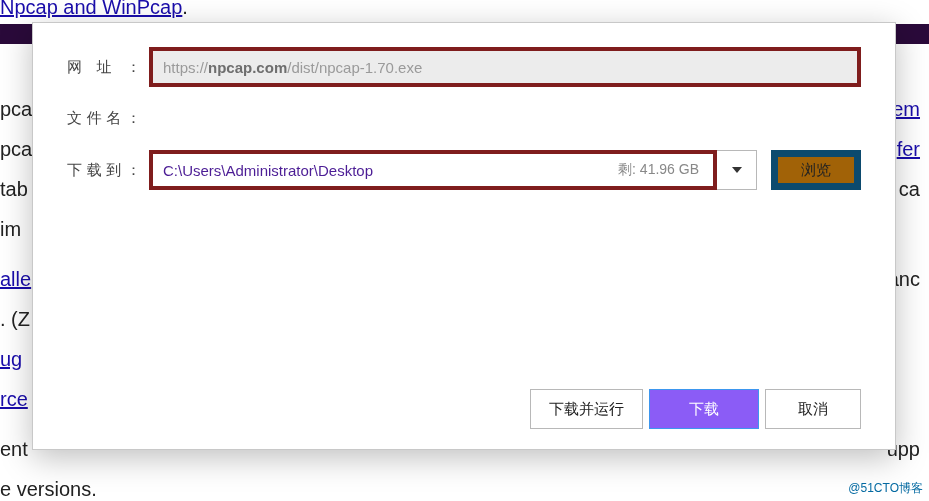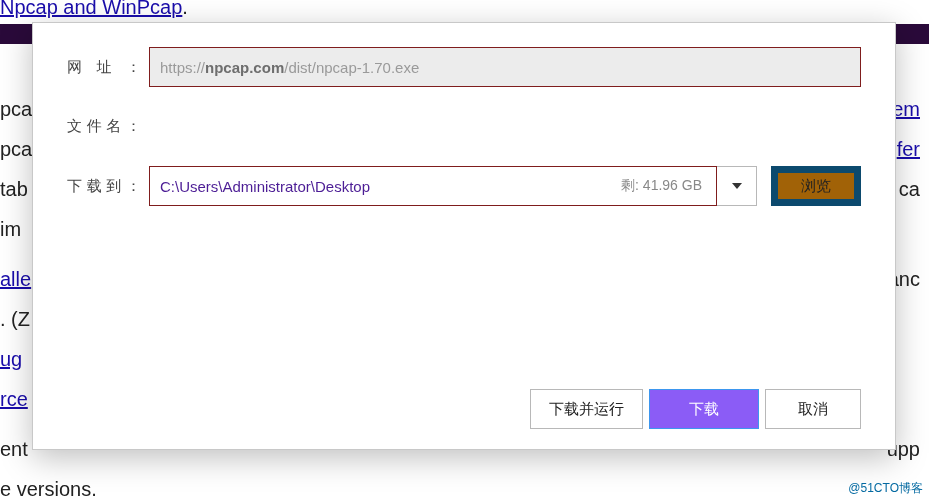--- a/index.html
+++ b/index.html
@@ -49,36 +49,36 @@
   display: flex; align-items: center; justify-content: center;
   cursor: pointer; color: #888;
 }
 .dlg-close svg { width: 16px; height: 16px; stroke: #888; stroke-width: 1.5; }
 .dlg-body {
   padding: 24px 34px 0 34px;
 }
 .form-row {
   display: flex;
   align-items: center;
-  margin-bottom: 30px;
+  margin-bottom: 22px;
 }
 .form-label {
   width: 82px;
   font-size: 15px;
   color: #444;
   text-align: justify;
   text-align-last: justify;
   padding-right: 8px;
 }
 .form-label::after { content:"："; }
 .form-field { flex: 1; display: flex; align-items: stretch; }
 .fld-box {
   flex: 1;
   height: 40px;
-  border: 1px solid #7f1d1d;
+  border: 4px solid #7f1d1d;
   background: #fff;
   display: flex; align-items: center;
   padding: 0 10px;
   font-size: 15px;
   color: #333;
 }
 .fld-box.readonly {
   background: #ececec;
   color: #888;
 }

